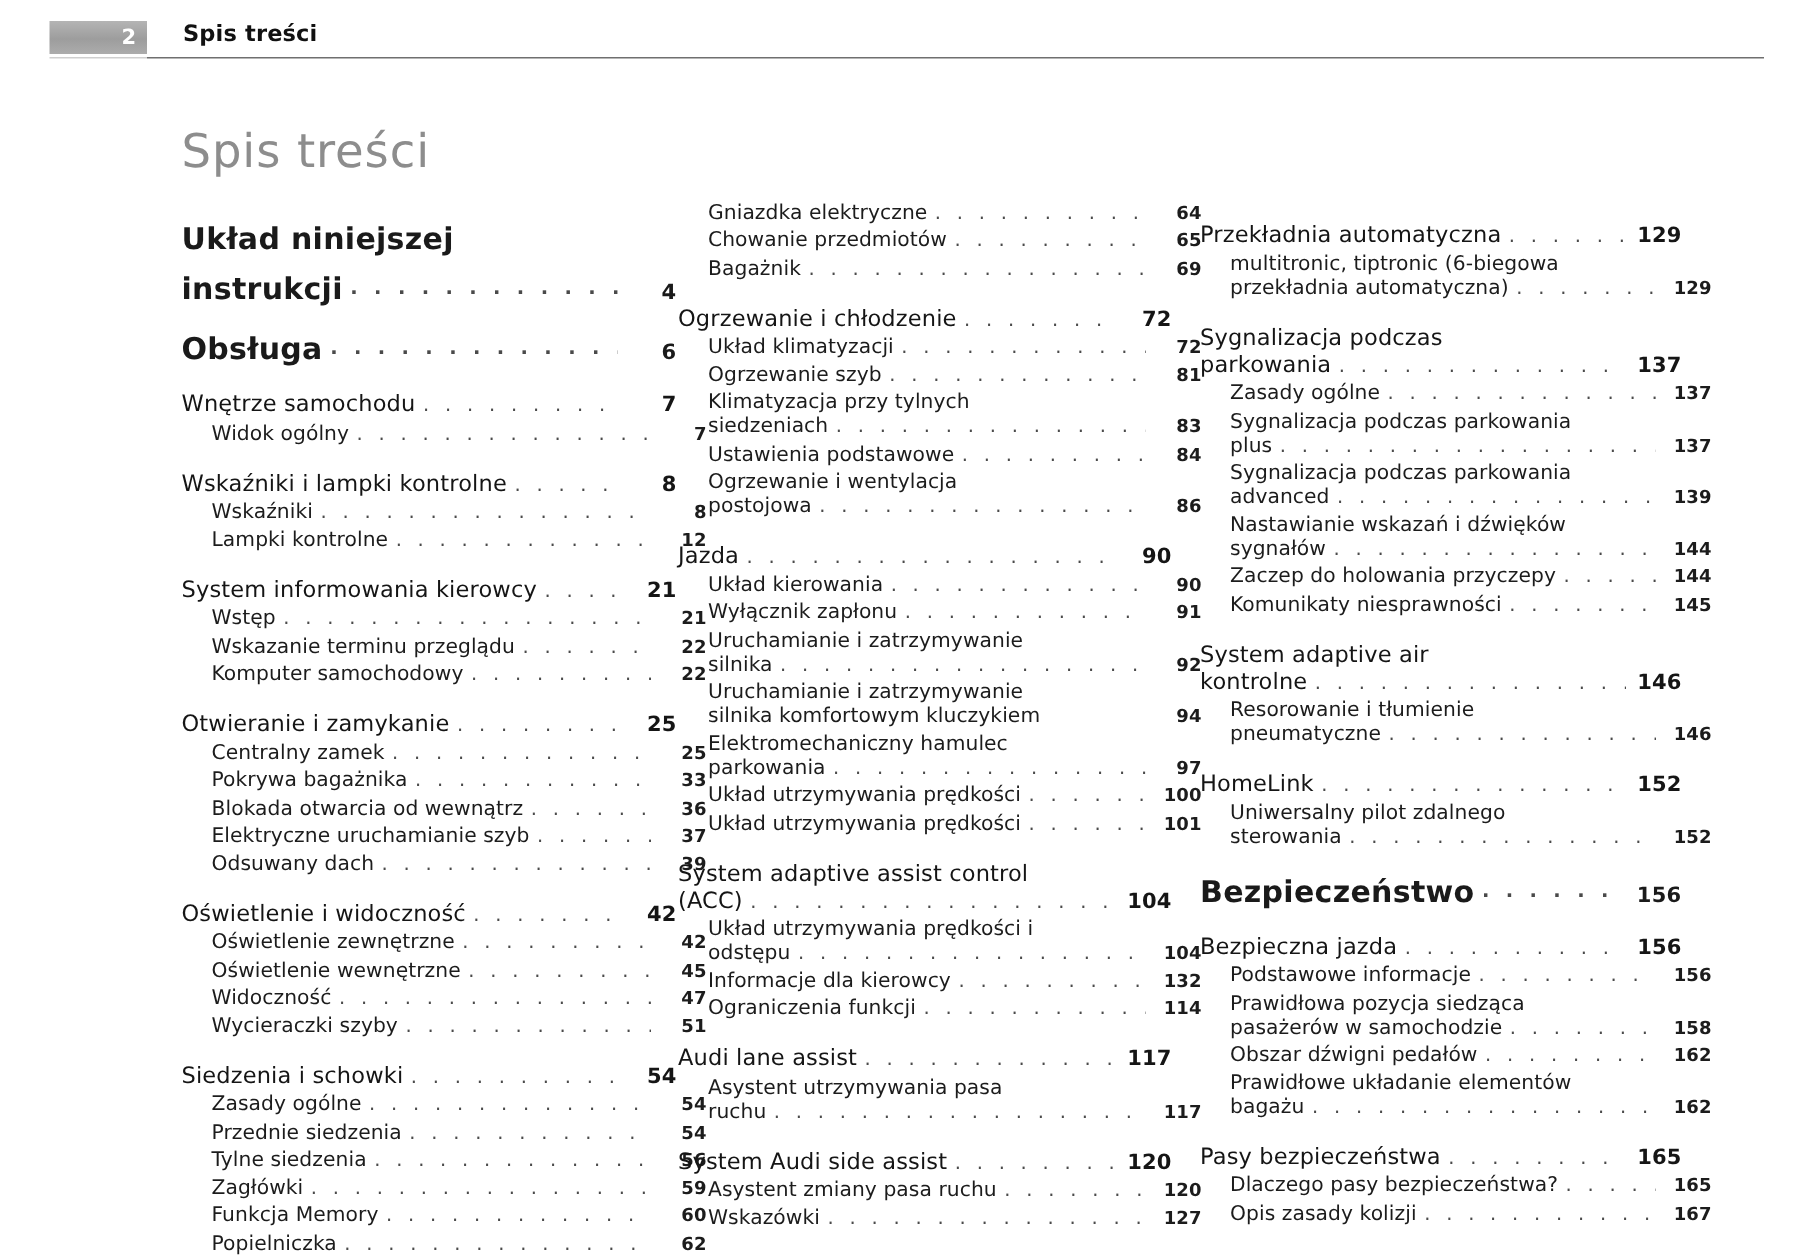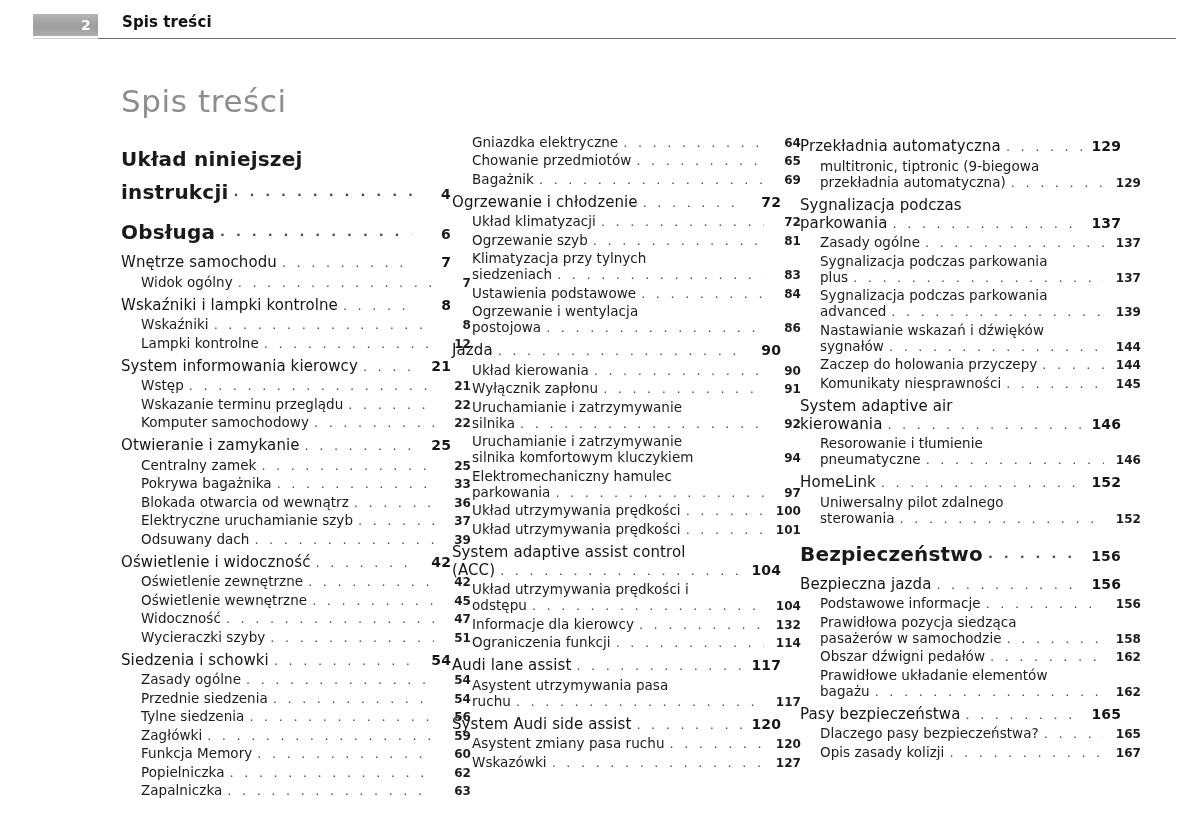--- a/index.html
+++ b/index.html
@@ -130,21 +130,21 @@
   .toc-part .toc-leader { position: relative; top: -3px; }
 
   
   .toc-part.first { margin-top: 16px; }
 
   
   .toc-l1 {
     font-size: 15px;
     font-weight: normal;
     letter-spacing: .1px;
-    margin-top: 6px;
+    margin-top: 16px;
     color: #151515;
   }
   .toc-l1 .toc-page { font-size: 14px; font-weight: bold; flex-basis: 32px; }
 
   
   .toc-l2 {
     font-size: 13.5px;
     letter-spacing: .05px;
     margin-top: 2.5px;
     padding-left: 20px;
@@ -482,21 +482,21 @@
       <span class="toc-page">127</span>
     </div>
   </div>
 <div class="toc-column" id="toc-column-3">
     <div class="toc-row toc-l1">
       <span class="toc-label toc-wrapline">Przekładnia automatyczna</span>
       <span class="toc-leader">. . . . . . . . . . . . . . . . . . . . . . . . . . . . . . . . . . . . . . . . . . . . . .</span>
       <span class="toc-page">129</span>
     </div>
     <div class="toc-row toc-l2">
-      <span class="toc-label toc-wrapline">multitronic, tiptronic (9-biegowa</span>
+      <span class="toc-label toc-wrapline">multitronic, tiptronic (6-biegowa</span>
     </div>
     <div class="toc-row toc-l2 cont">
       <span class="toc-label toc-wrapline">przekładnia automatyczna)</span>
       <span class="toc-leader">. . . . . . . . . . . . . . . . . . . . . . . . . . . . . . . . . . . . . . . . . . . . . .</span>
       <span class="toc-page">129</span>
     </div>
     <div class="toc-row toc-l1">
       <span class="toc-label toc-wrapline">Sygnalizacja podczas</span>
     </div>
     <div class="toc-row toc-l1 cont">
@@ -540,21 +540,21 @@
     </div>
     <div class="toc-row toc-l2">
       <span class="toc-label toc-wrapline">Komunikaty niesprawności</span>
       <span class="toc-leader">. . . . . . . . . . . . . . . . . . . . . . . . . . . . . . . . . . . . . . . . . . . . . .</span>
       <span class="toc-page">145</span>
     </div>
     <div class="toc-row toc-l1">
       <span class="toc-label toc-wrapline">System adaptive air</span>
     </div>
     <div class="toc-row toc-l1 cont">
-      <span class="toc-label toc-wrapline">kierowania</span>
+      <span class="toc-label toc-wrapline">kontrolne</span>
       <span class="toc-leader">. . . . . . . . . . . . . . . . . . . . . . . . . . . . . . . . . . . . . . . . . . . . . .</span>
       <span class="toc-page">146</span>
     </div>
     <div class="toc-row toc-l2">
       <span class="toc-label toc-wrapline">Resorowanie i tłumienie</span>
     </div>
     <div class="toc-row toc-l2 cont">
       <span class="toc-label toc-wrapline">pneumatyczne</span>
       <span class="toc-leader">. . . . . . . . . . . . . . . . . . . . . . . . . . . . . . . . . . . . . . . . . . . . . .</span>
       <span class="toc-page">146</span>

